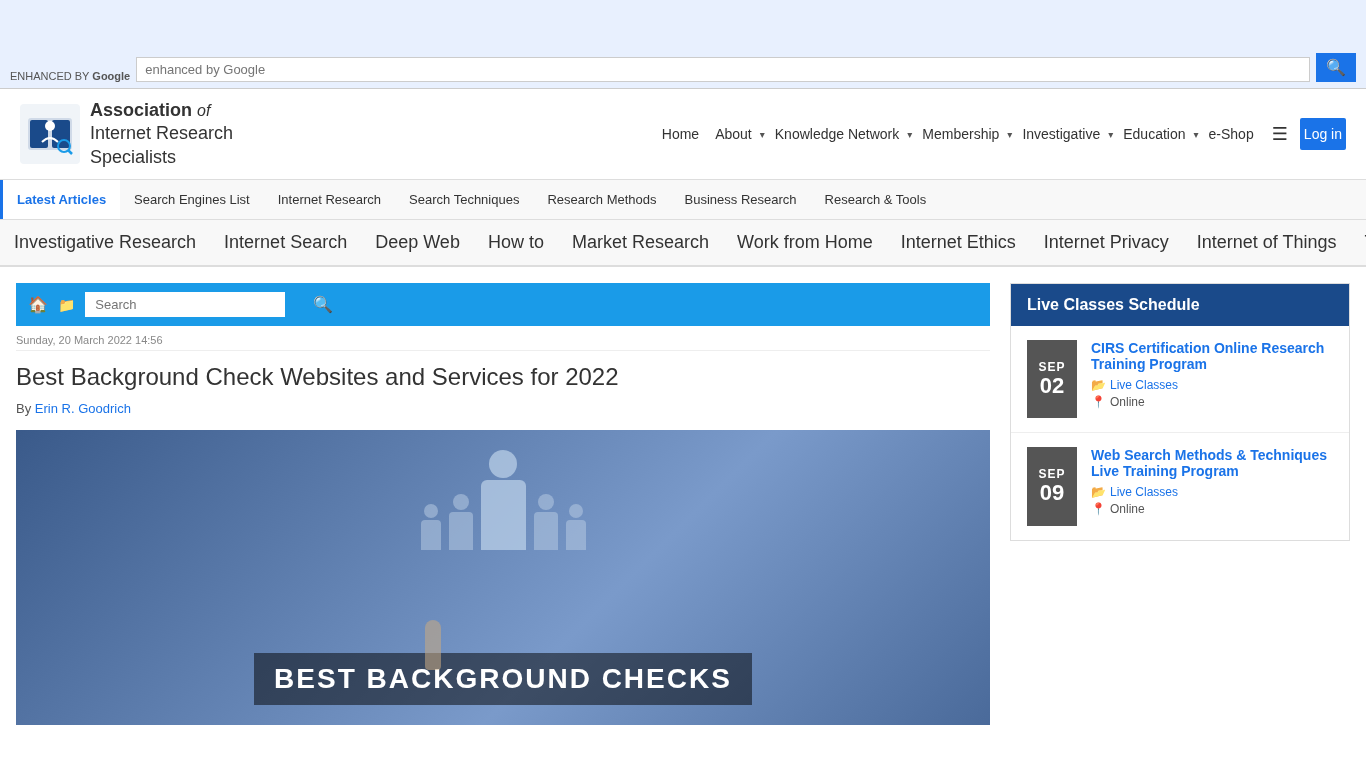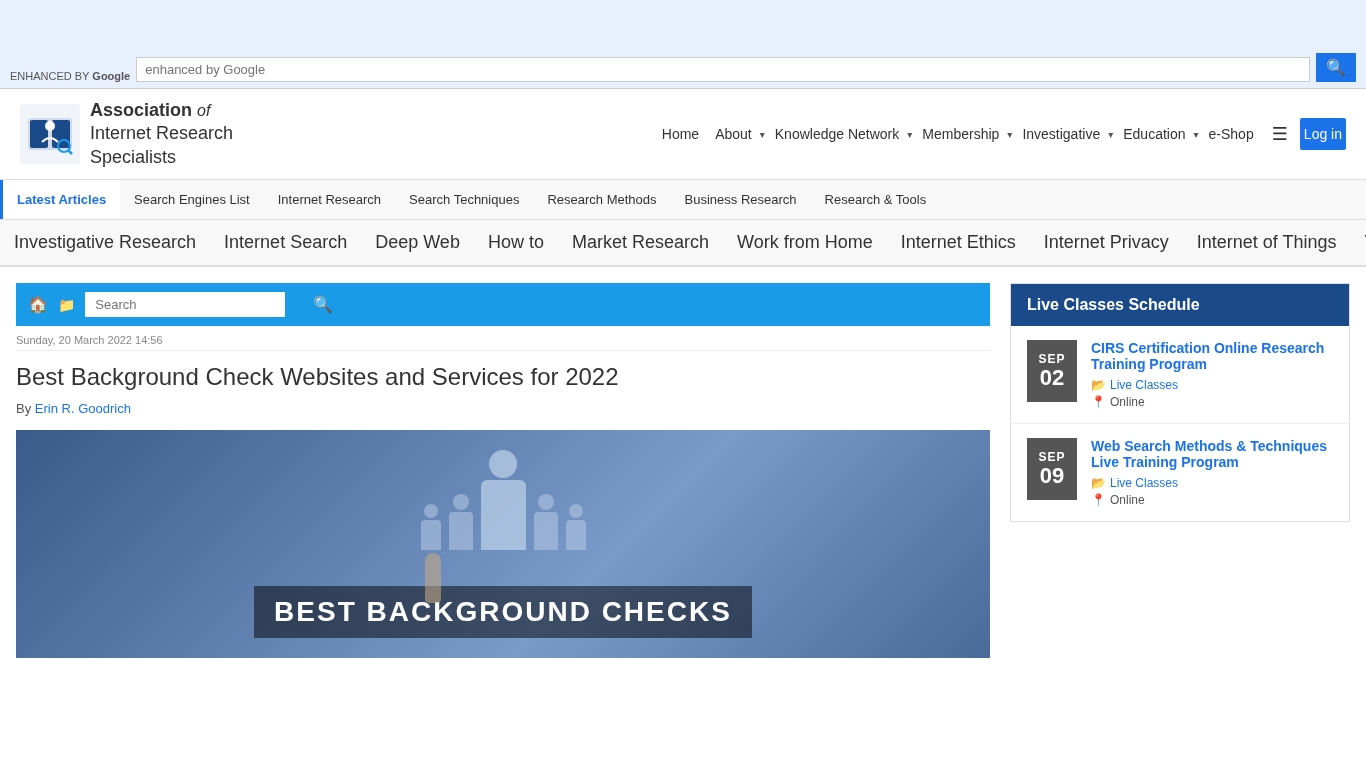--- a/index.html
+++ b/index.html
@@ -225,21 +225,21 @@
       margin-bottom: 14px;
     }
     .article-author a {
       color: #1a73e8;
       text-decoration: none;
     }
 
     
     .article-image {
       width: 100%;
-      height: 228px;
+      height: 295px;
       background: linear-gradient(135deg, #3a5a8a 0%, #5a7aaa 30%, #7a9aca 60%, #4a6a9a 100%);
       position: relative;
       display: flex;
       align-items: flex-end;
       justify-content: center;
       overflow: hidden;
     }
     .article-image-overlay {
       background: rgba(0,0,0,0.5);
       color: #fff;
@@ -286,21 +286,21 @@
       padding: 14px 16px;
       border-bottom: 1px solid #eee;
       gap: 14px;
     }
     .schedule-item:last-child { border-bottom: none; }
     .schedule-date-badge {
       background: #555;
       color: #fff;
       text-align: center;
       min-width: 50px;
-      padding: 12px 6px;
+      padding: 20px 6px;
     }
     .schedule-date-badge .month {
       font-size: 12px;
       font-weight: bold;
       letter-spacing: 1px;
     }
     .schedule-date-badge .day {
       font-size: 22px;
       font-weight: bold;
       line-height: 1.1;

